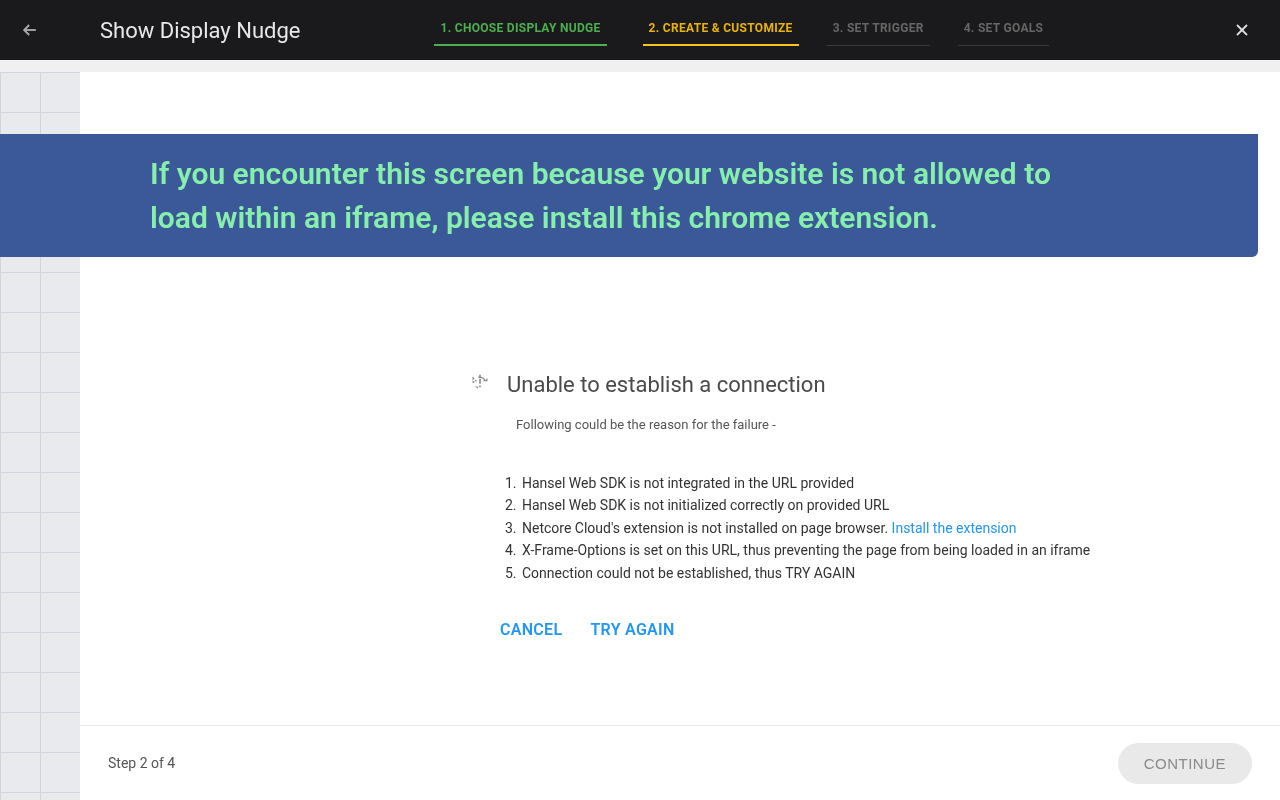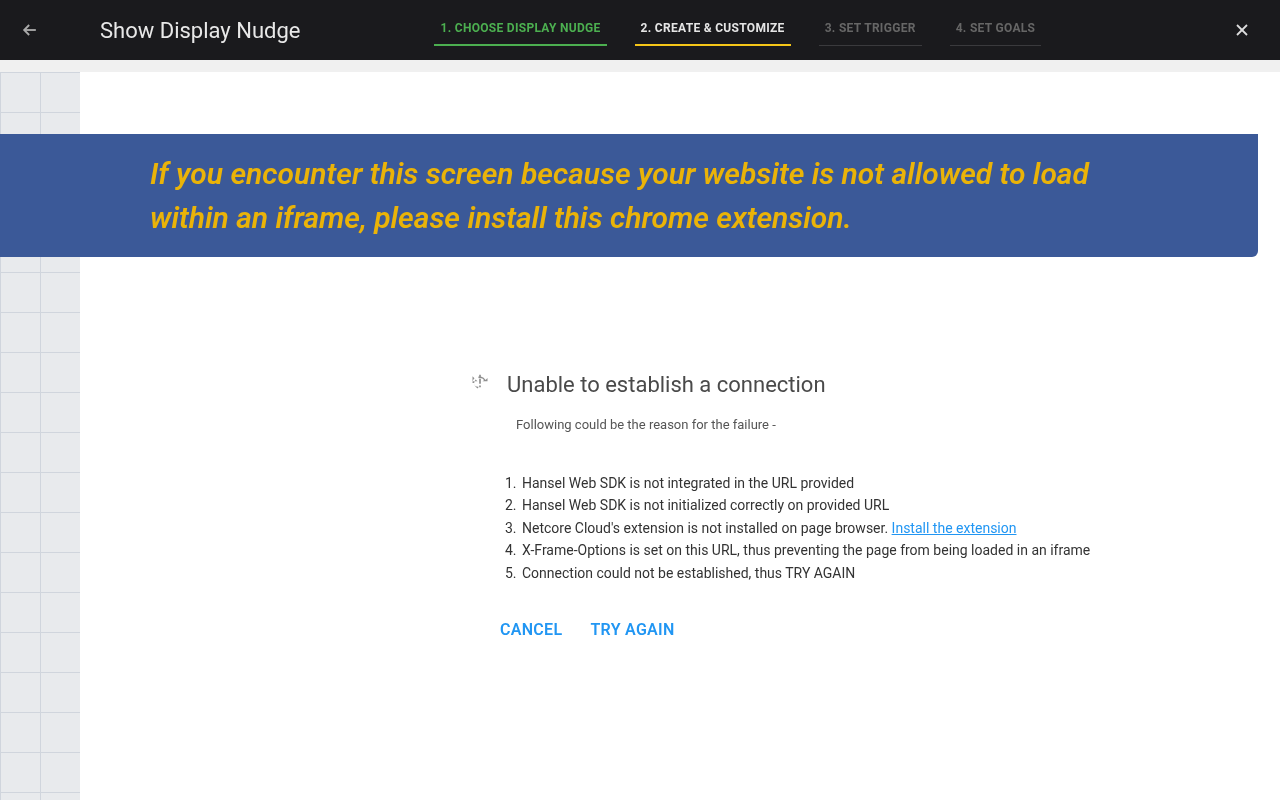--- a/index.html
+++ b/index.html
@@ -72,21 +72,21 @@
     .step.green { color: #4caf50; }
     .step.green::after {
       content: "";
       position: absolute;
       bottom: 14px;
       left: -6px;
       right: -6px;
       height: 2px;
       background: #4caf50;
     }
-    .step.yellow { color: #e5e5e5; }
+    .step.yellow { color: #eab308; margin-left: 8px; }
     .step.yellow::after {
       content: "";
       position: absolute;
       bottom: 14px;
       left: -6px;
       right: -6px;
       height: 2px;
       background: #f5c518;
     }
     .step.muted { 
@@ -121,28 +121,27 @@
       z-index: 2;
     }
     
     
     .banner {
       position: absolute;
       top: 134px;
       left: 0;
       right: 22px;
       background: #3b5998;
-      color: #eab308;
+      color: #86efac;
       font-size: 30px;
       font-weight: 600;
       line-height: 1.45;
       padding: 18px 150px 18px 150px;
       z-index: 10;
       border-radius: 0 0 6px 0;
-      font-style: italic;
     }
     
     
     .error-block {
       position: absolute;
       top: 300px;
       left: 390px;
       right: 60px;
     }
     .error-head {
@@ -168,21 +167,20 @@
     .reasons {
       list-style: decimal;
       margin-left: 50px;
       font-size: 14px;
       color: #333;
       line-height: 1.6;
     }
     .reasons li { padding-left: 2px; }
     .link {
       color: #2196f3;
-      text-decoration: underline;
       cursor: pointer;
     }
     .actions {
       margin-top: 36px;
       margin-left: 30px;
       display: flex;
       gap: 28px;
     }
     .action-link {
       font-size: 16px;
@@ -271,13 +269,17 @@
       </li>
       <li>X-Frame-Options is set on this URL, thus preventing the page from being loaded in an iframe</li>
       <li>Connection could not be established, thus TRY AGAIN</li>
     </ol>
     <div class="actions">
       <span class="action-link">CANCEL</span>
       <span class="action-link">TRY AGAIN</span>
     </div>
   </div>
 
+  <div class="footer">
+    <div class="step-counter">Step 2 of 4</div>
+    <button class="continue-btn">CONTINUE</button>
+  </div>
 </div>
 
 </body></html>

